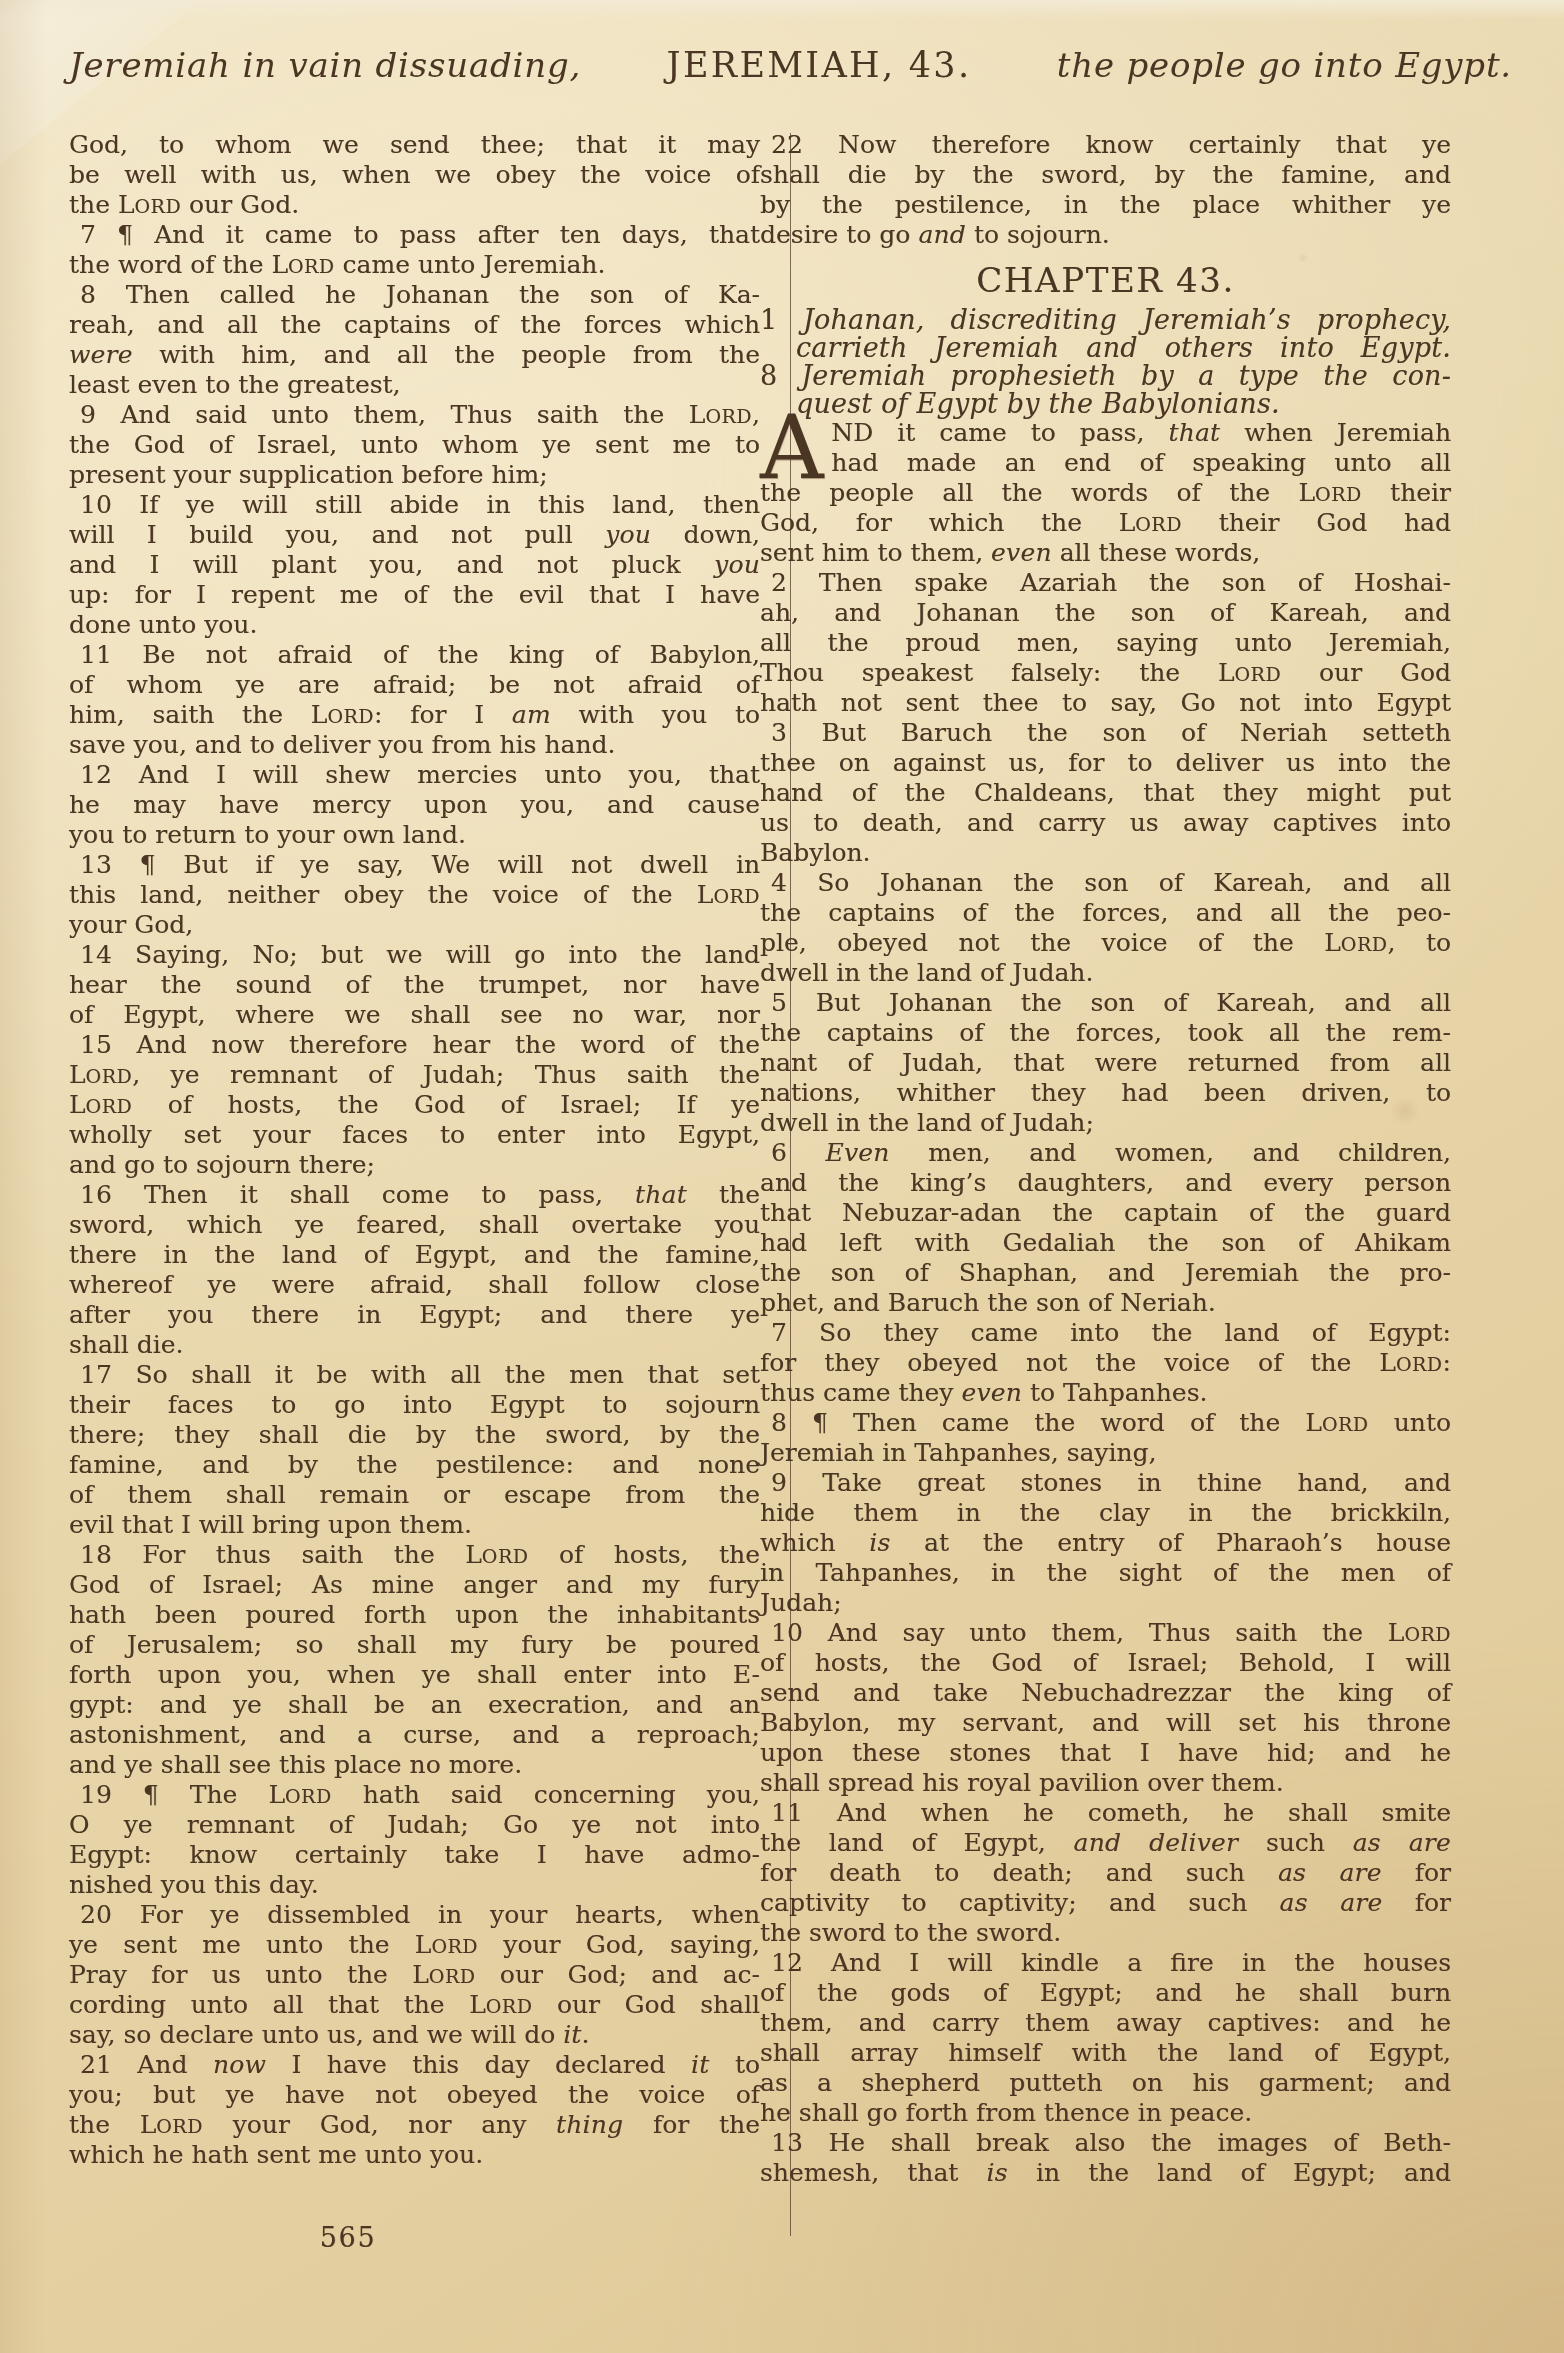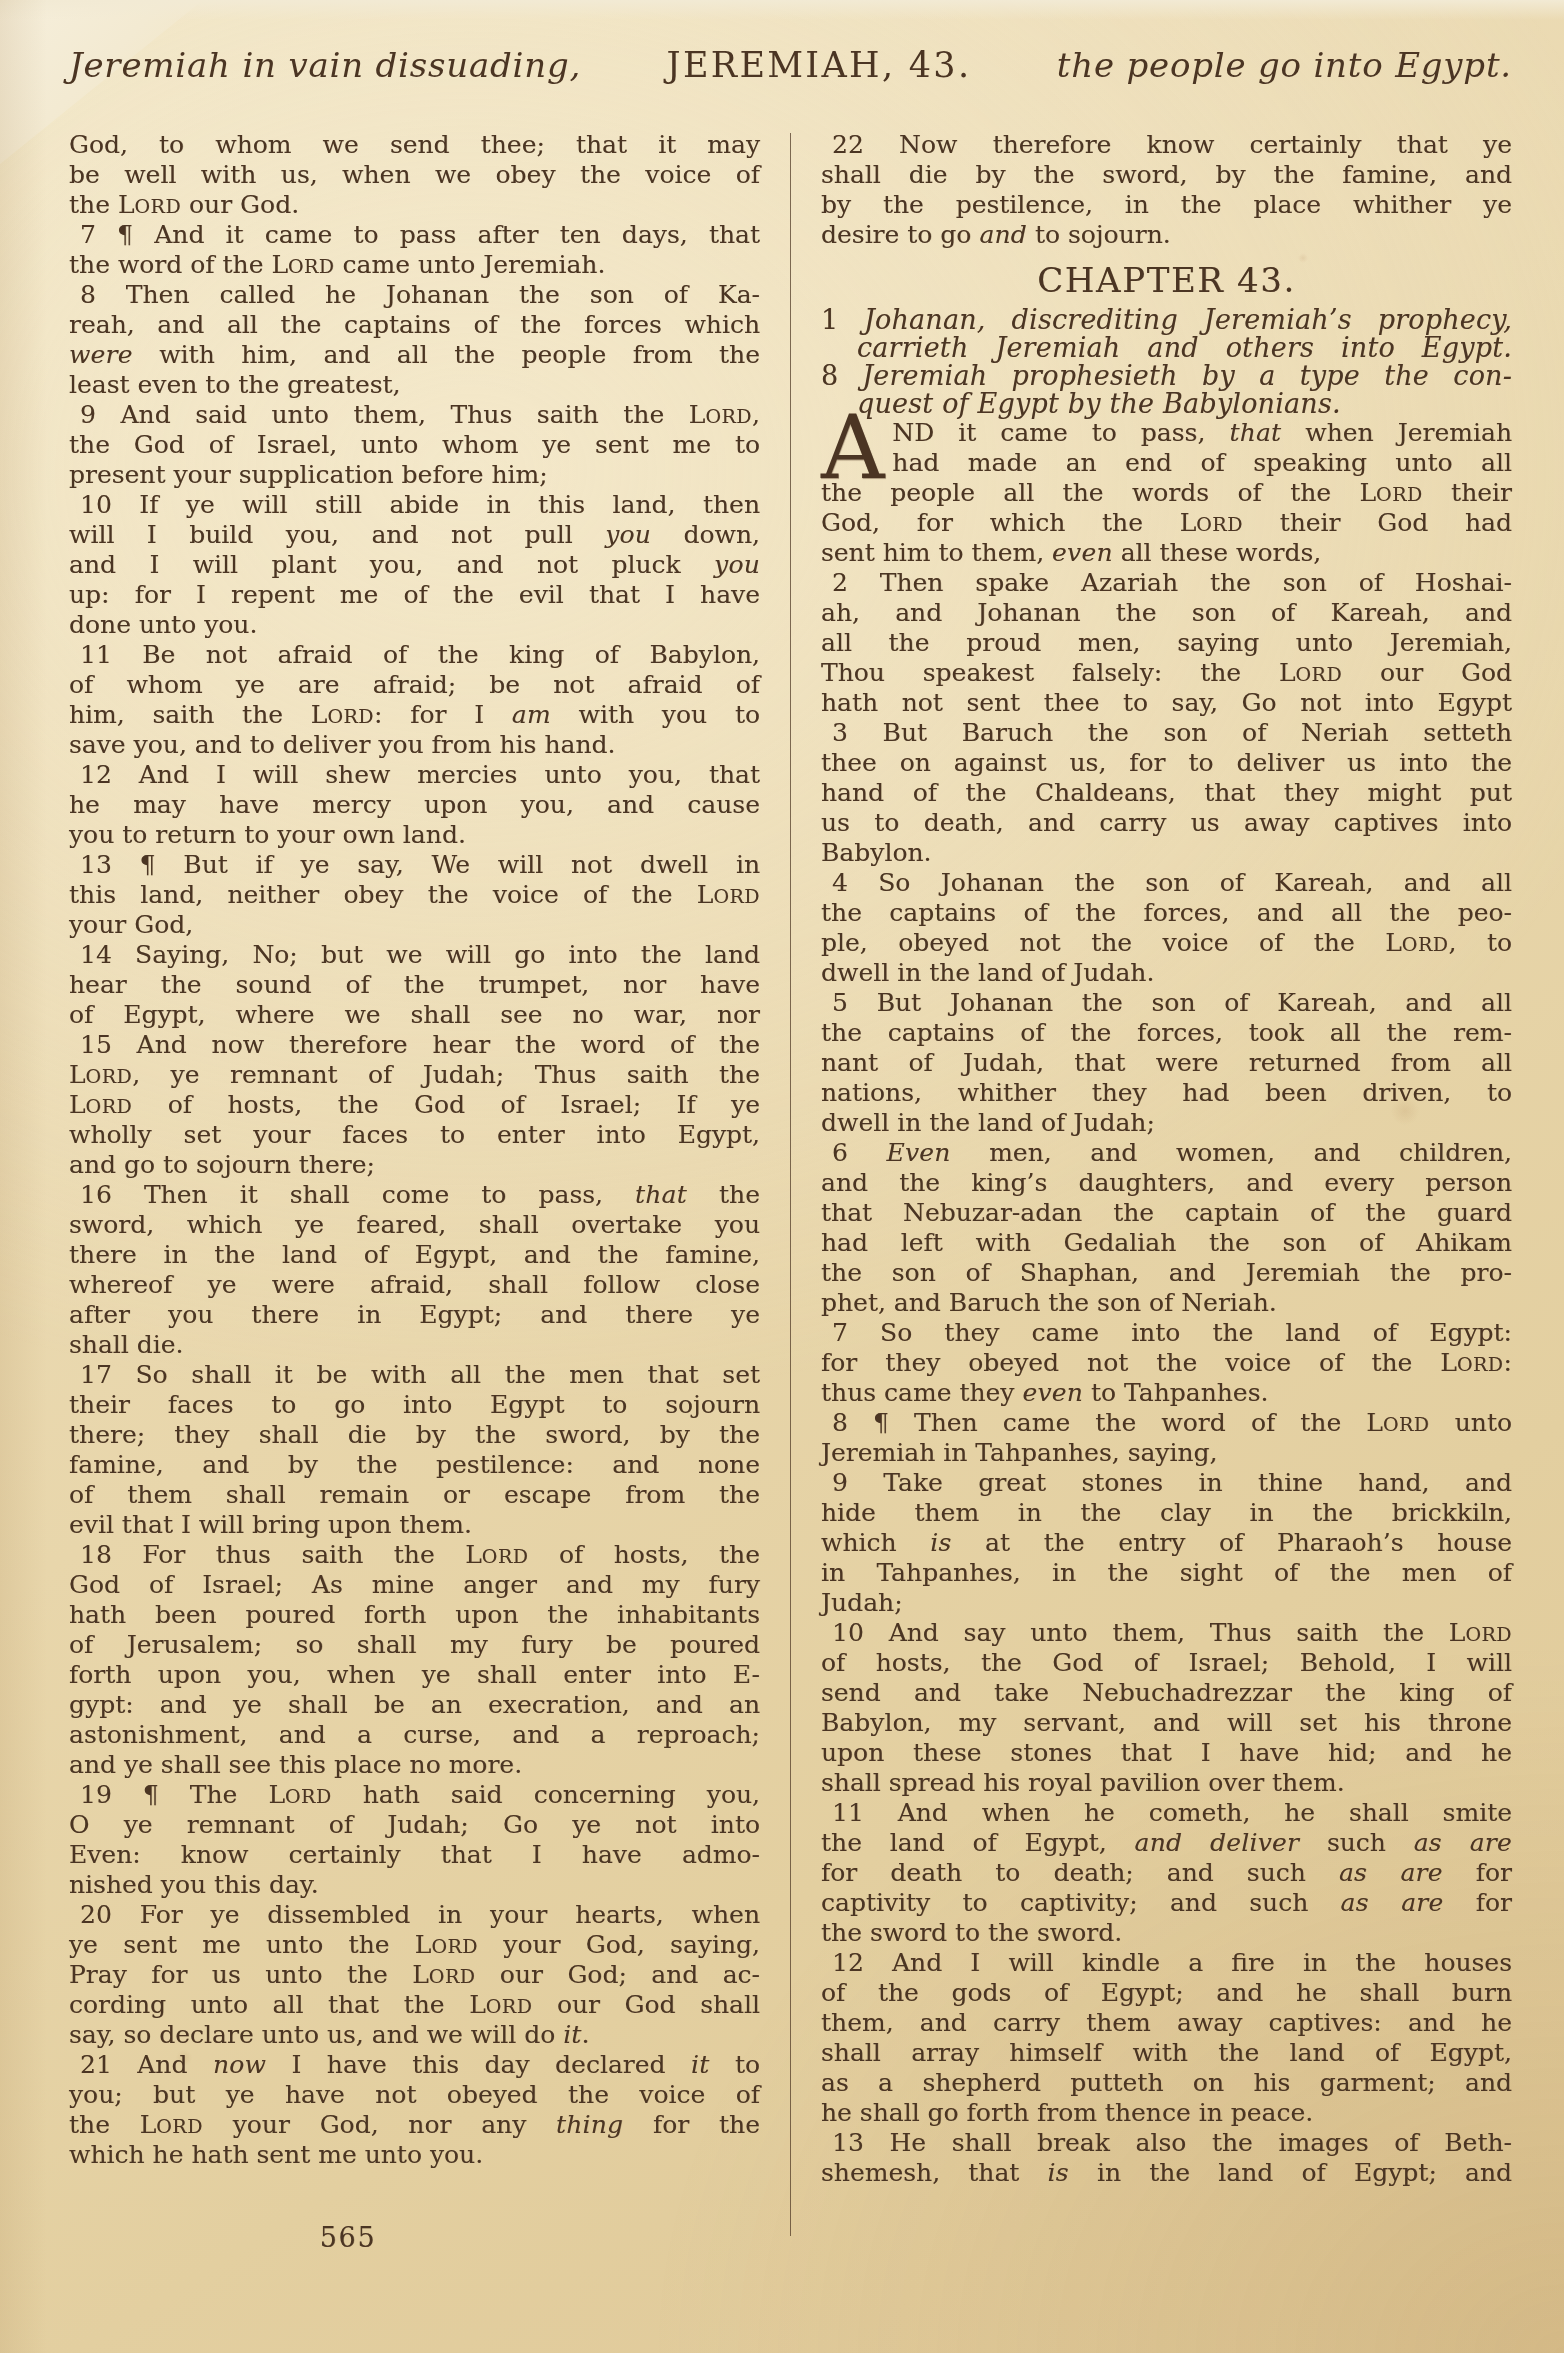--- a/index.html
+++ b/index.html
@@ -33,21 +33,21 @@
   }
   .page-inner{position:absolute;left:69px;top:39px;width:1443px;}
 
   .running-head{
     display:flex;justify-content:space-between;align-items:baseline;
     margin-top:6.3px;height:49px;
   }
   .rh-side{font-style:italic;font-size:34px;letter-spacing:0.8px;}
   .rh-center{font-size:35px;letter-spacing:2.3px;}
 
-  .columns{display:flex;gap:61px;margin-top:36px;position:relative;}
+  .columns{display:flex;margin-top:36px;position:relative;}
   .col{width:691px;}
   .column-divider{
     position:absolute;left:721px;top:3.1px;height:2103px;width:0;
     border-left:1.6px solid rgba(78,56,36,0.72);
   }
 
   .line{
     font-size:25px;line-height:30px;height:30px;
     text-align:justify;text-align-last:justify;
     white-space:nowrap;overflow:visible;
@@ -153,21 +153,21 @@
         <div class="line vstart">18 For thus saith the L<span class="sc">ORD</span> of hosts, the</div>
         <div class="line">God of Israel; As mine anger and my fury</div>
         <div class="line">hath been poured forth upon the inhabitants</div>
         <div class="line">of Jerusalem; so shall my fury be poured</div>
         <div class="line">forth upon you, when ye shall enter into E-</div>
         <div class="line">gypt: and ye shall be an execration, and an</div>
         <div class="line">astonishment, and a curse, and a reproach;</div>
         <div class="line end">and ye shall see this place no more.</div>
         <div class="line vstart">19 ¶ The L<span class="sc">ORD</span> hath said concerning you,</div>
         <div class="line">O ye remnant of Judah; Go ye not into</div>
-        <div class="line">Even: know certainly that I have admo-</div>
+        <div class="line">Egypt: know certainly take I have admo-</div>
         <div class="line end">nished you this day.</div>
         <div class="line vstart">20 For ye dissembled in your hearts, when</div>
         <div class="line">ye sent me unto the L<span class="sc">ORD</span> your God, saying,</div>
         <div class="line">Pray for us unto the L<span class="sc">ORD</span> our God; and ac-</div>
         <div class="line">cording unto all that the L<span class="sc">ORD</span> our God shall</div>
         <div class="line end">say, so declare unto us, and we will do <i>it</i>.</div>
         <div class="line vstart">21 And <i>now</i> I have this day declared <i>it</i> to</div>
         <div class="line">you; but ye have not obeyed the voice of</div>
         <div class="line">the L<span class="sc">ORD</span> your God, nor any <i>thing</i> for the</div>
         <div class="line end">which he hath sent me unto you.</div>

